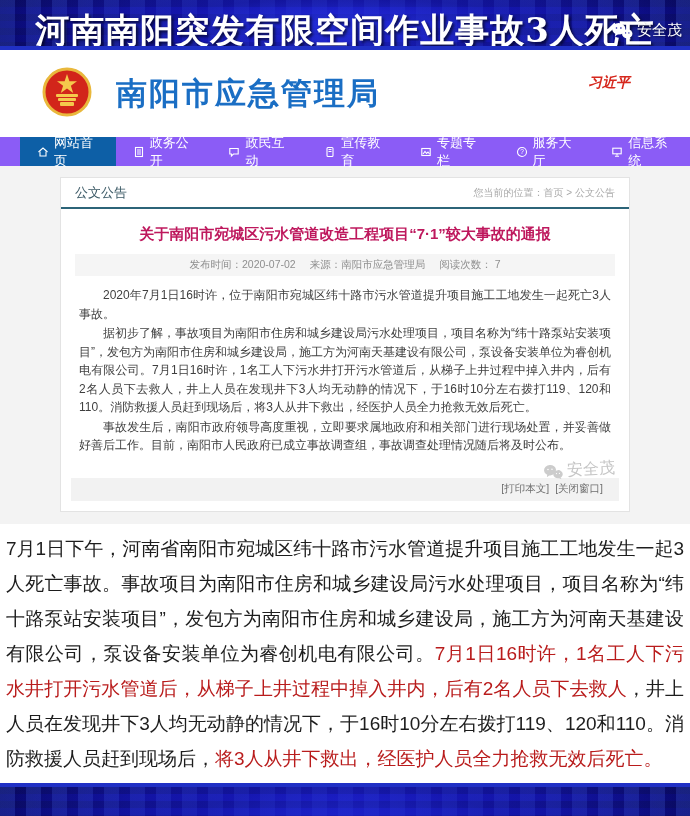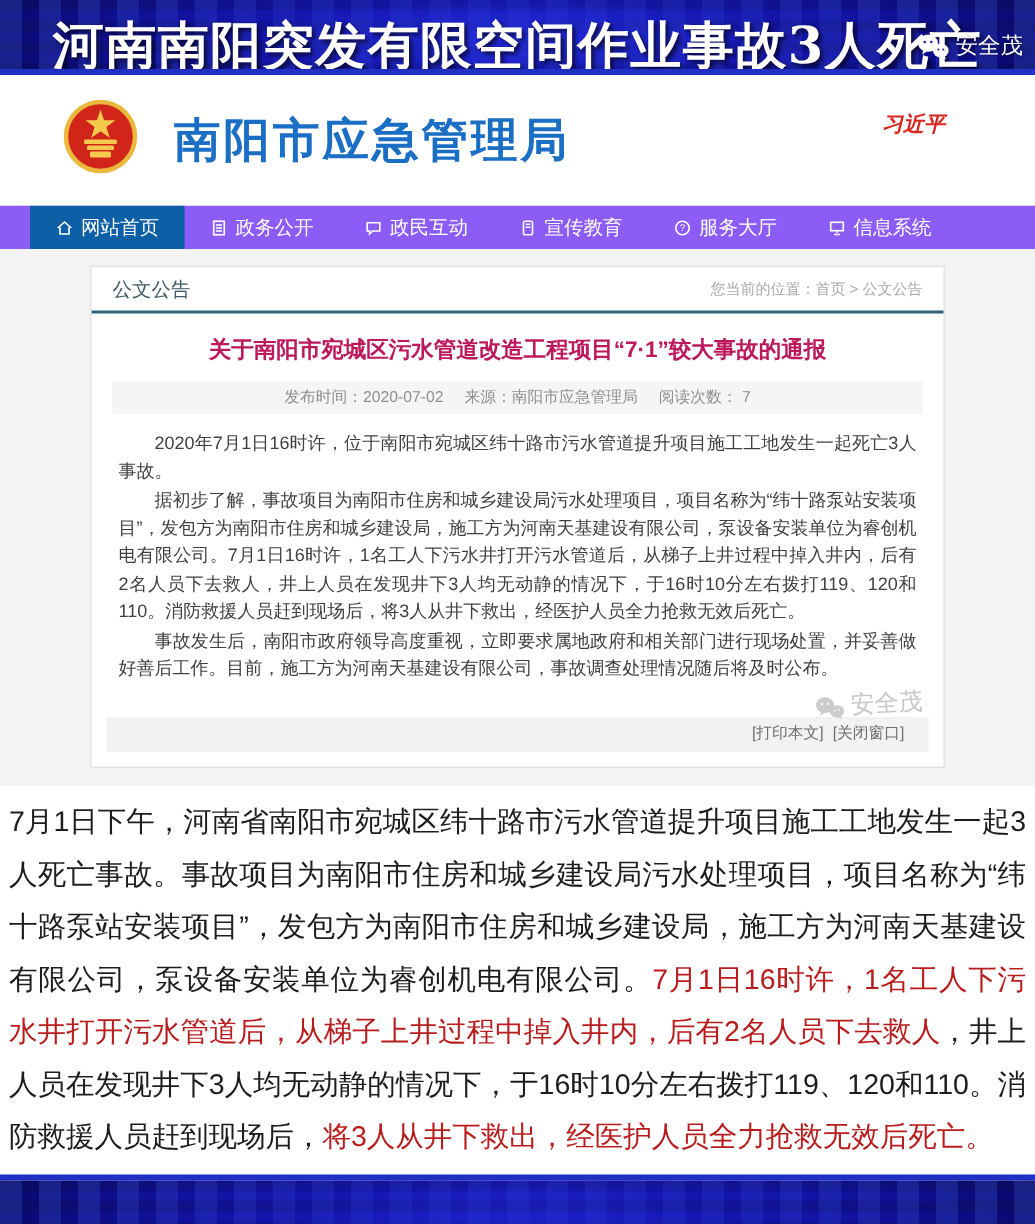--- a/index.html
+++ b/index.html
@@ -150,20 +150,29 @@
           <svg width="12" height="12" viewBox="0 0 12 12" fill="none" stroke="#fff" stroke-width="1.1">
             <rect x="3" y="1.5" width="6" height="9" rx="1"></rect>
               <path d="M4.5 3.5 H7.5 M4.5 5.5 H7.5"></path>
           </svg>
         </span>
         <span>宣传教育</span>
       </a>
       <a class="nav-item">
         <span class="nav-icon">
           <svg width="12" height="12" viewBox="0 0 12 12" fill="none" stroke="#fff" stroke-width="1.1">
+            <rect x="1.8" y="2.5" width="8.4" height="7"></rect>
+              <path d="M3 8 L5 5.5 L6.5 7.5 L8 6 L9.5 8"></path>
+          </svg>
+        </span>
+        <span>专题专栏</span>
+      </a>
+      <a class="nav-item">
+        <span class="nav-icon">
+          <svg width="12" height="12" viewBox="0 0 12 12" fill="none" stroke="#fff" stroke-width="1.1">
             <circle cx="6" cy="6" r="4.5"></circle>
             <text x="6" y="8.2" font-size="6.5" fill="#fff" stroke="none" text-anchor="middle" font-family="Liberation Sans, sans-serif">?</text>
           </svg>
         </span>
         <span>服务大厅</span>
       </a>
       <a class="nav-item">
         <span class="nav-icon">
           <svg width="12" height="12" viewBox="0 0 12 12" fill="none" stroke="#fff" stroke-width="1.1">
             <rect x="1.8" y="2.2" width="8.4" height="5.6"></rect>
@@ -186,21 +195,21 @@
 
         <div class="meta-strip">
           <span>发布时间：2020-07-02</span>
           <span>来源：南阳市应急管理局</span>
           <span>阅读次数： 7</span>
         </div>
 
         <div class="article-body">
           <p>2020年7月1日16时许，位于南阳市宛城区纬十路市污水管道提升项目施工工地发生一起死亡3人事故。</p>
           <p>据初步了解，事故项目为南阳市住房和城乡建设局污水处理项目，项目名称为“纬十路泵站安装项目”，发包方为南阳市住房和城乡建设局，施工方为河南天基建设有限公司，泵设备安装单位为睿创机电有限公司。7月1日16时许，1名工人下污水井打开污水管道后，从梯子上井过程中掉入井内，后有2名人员下去救人，井上人员在发现井下3人均无动静的情况下，于16时10分左右拨打119、120和110。消防救援人员赶到现场后，将3人从井下救出，经医护人员全力抢救无效后死亡。</p>
-          <p>事故发生后，南阳市政府领导高度重视，立即要求属地政府和相关部门进行现场处置，并妥善做好善后工作。目前，施工方为河南天基建设有限公司，事故调查处理情况随后将及时公布。</p>
+          <p>事故发生后，南阳市政府领导高度重视，立即要求属地政府和相关部门进行现场处置，并妥善做好善后工作。目前，南阳市人民政府已成立事故调查组，事故调查处理情况随后将及时公布。</p>
         </div>
 
         <div class="article-watermark">
           <span class="wechat-icon">
             <svg width="20" height="16" viewBox="0 0 40 32">
               <ellipse cx="14" cy="12" rx="12" ry="10.5" fill="#cccccc"></ellipse>
               <polygon points="8,20 7,26 13,21.5" fill="#cccccc"></polygon>
               <circle cx="10" cy="10.5" r="1.5" fill="#ffffff"></circle>
               <circle cx="18" cy="10.5" r="1.5" fill="#ffffff"></circle>
               <ellipse cx="29.5" cy="21" rx="9.5" ry="8.2" fill="#cccccc"></ellipse>

